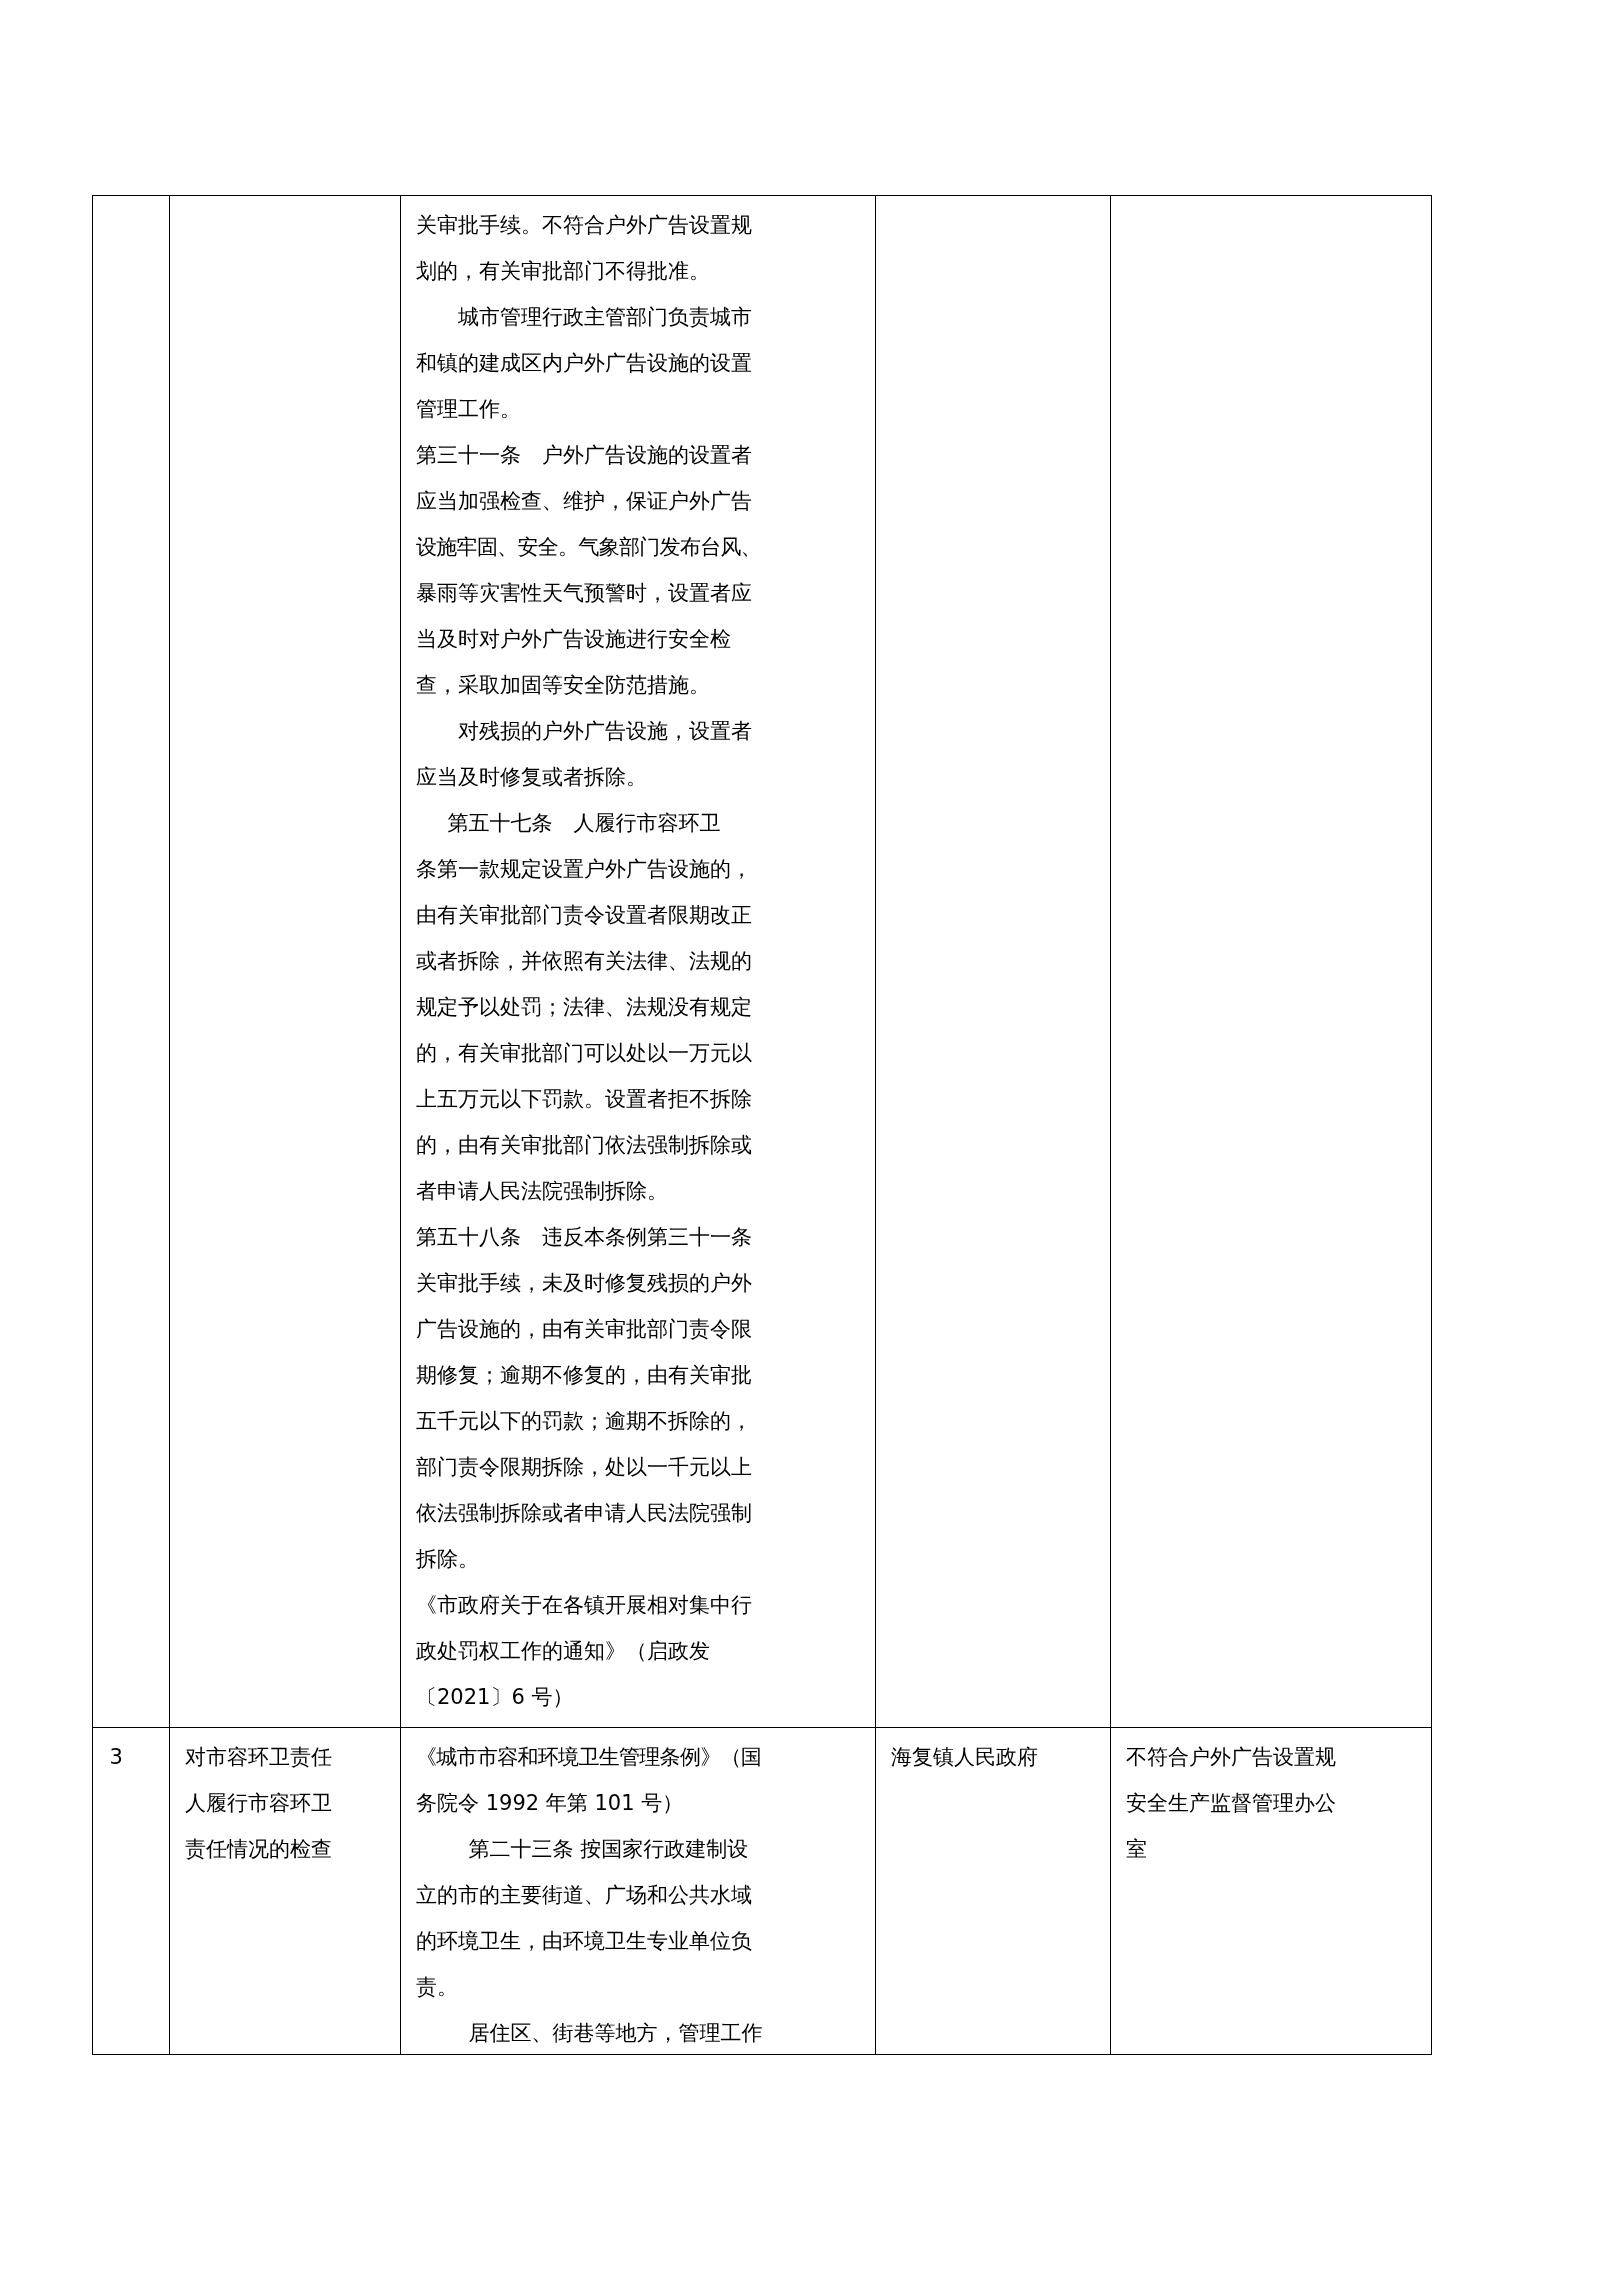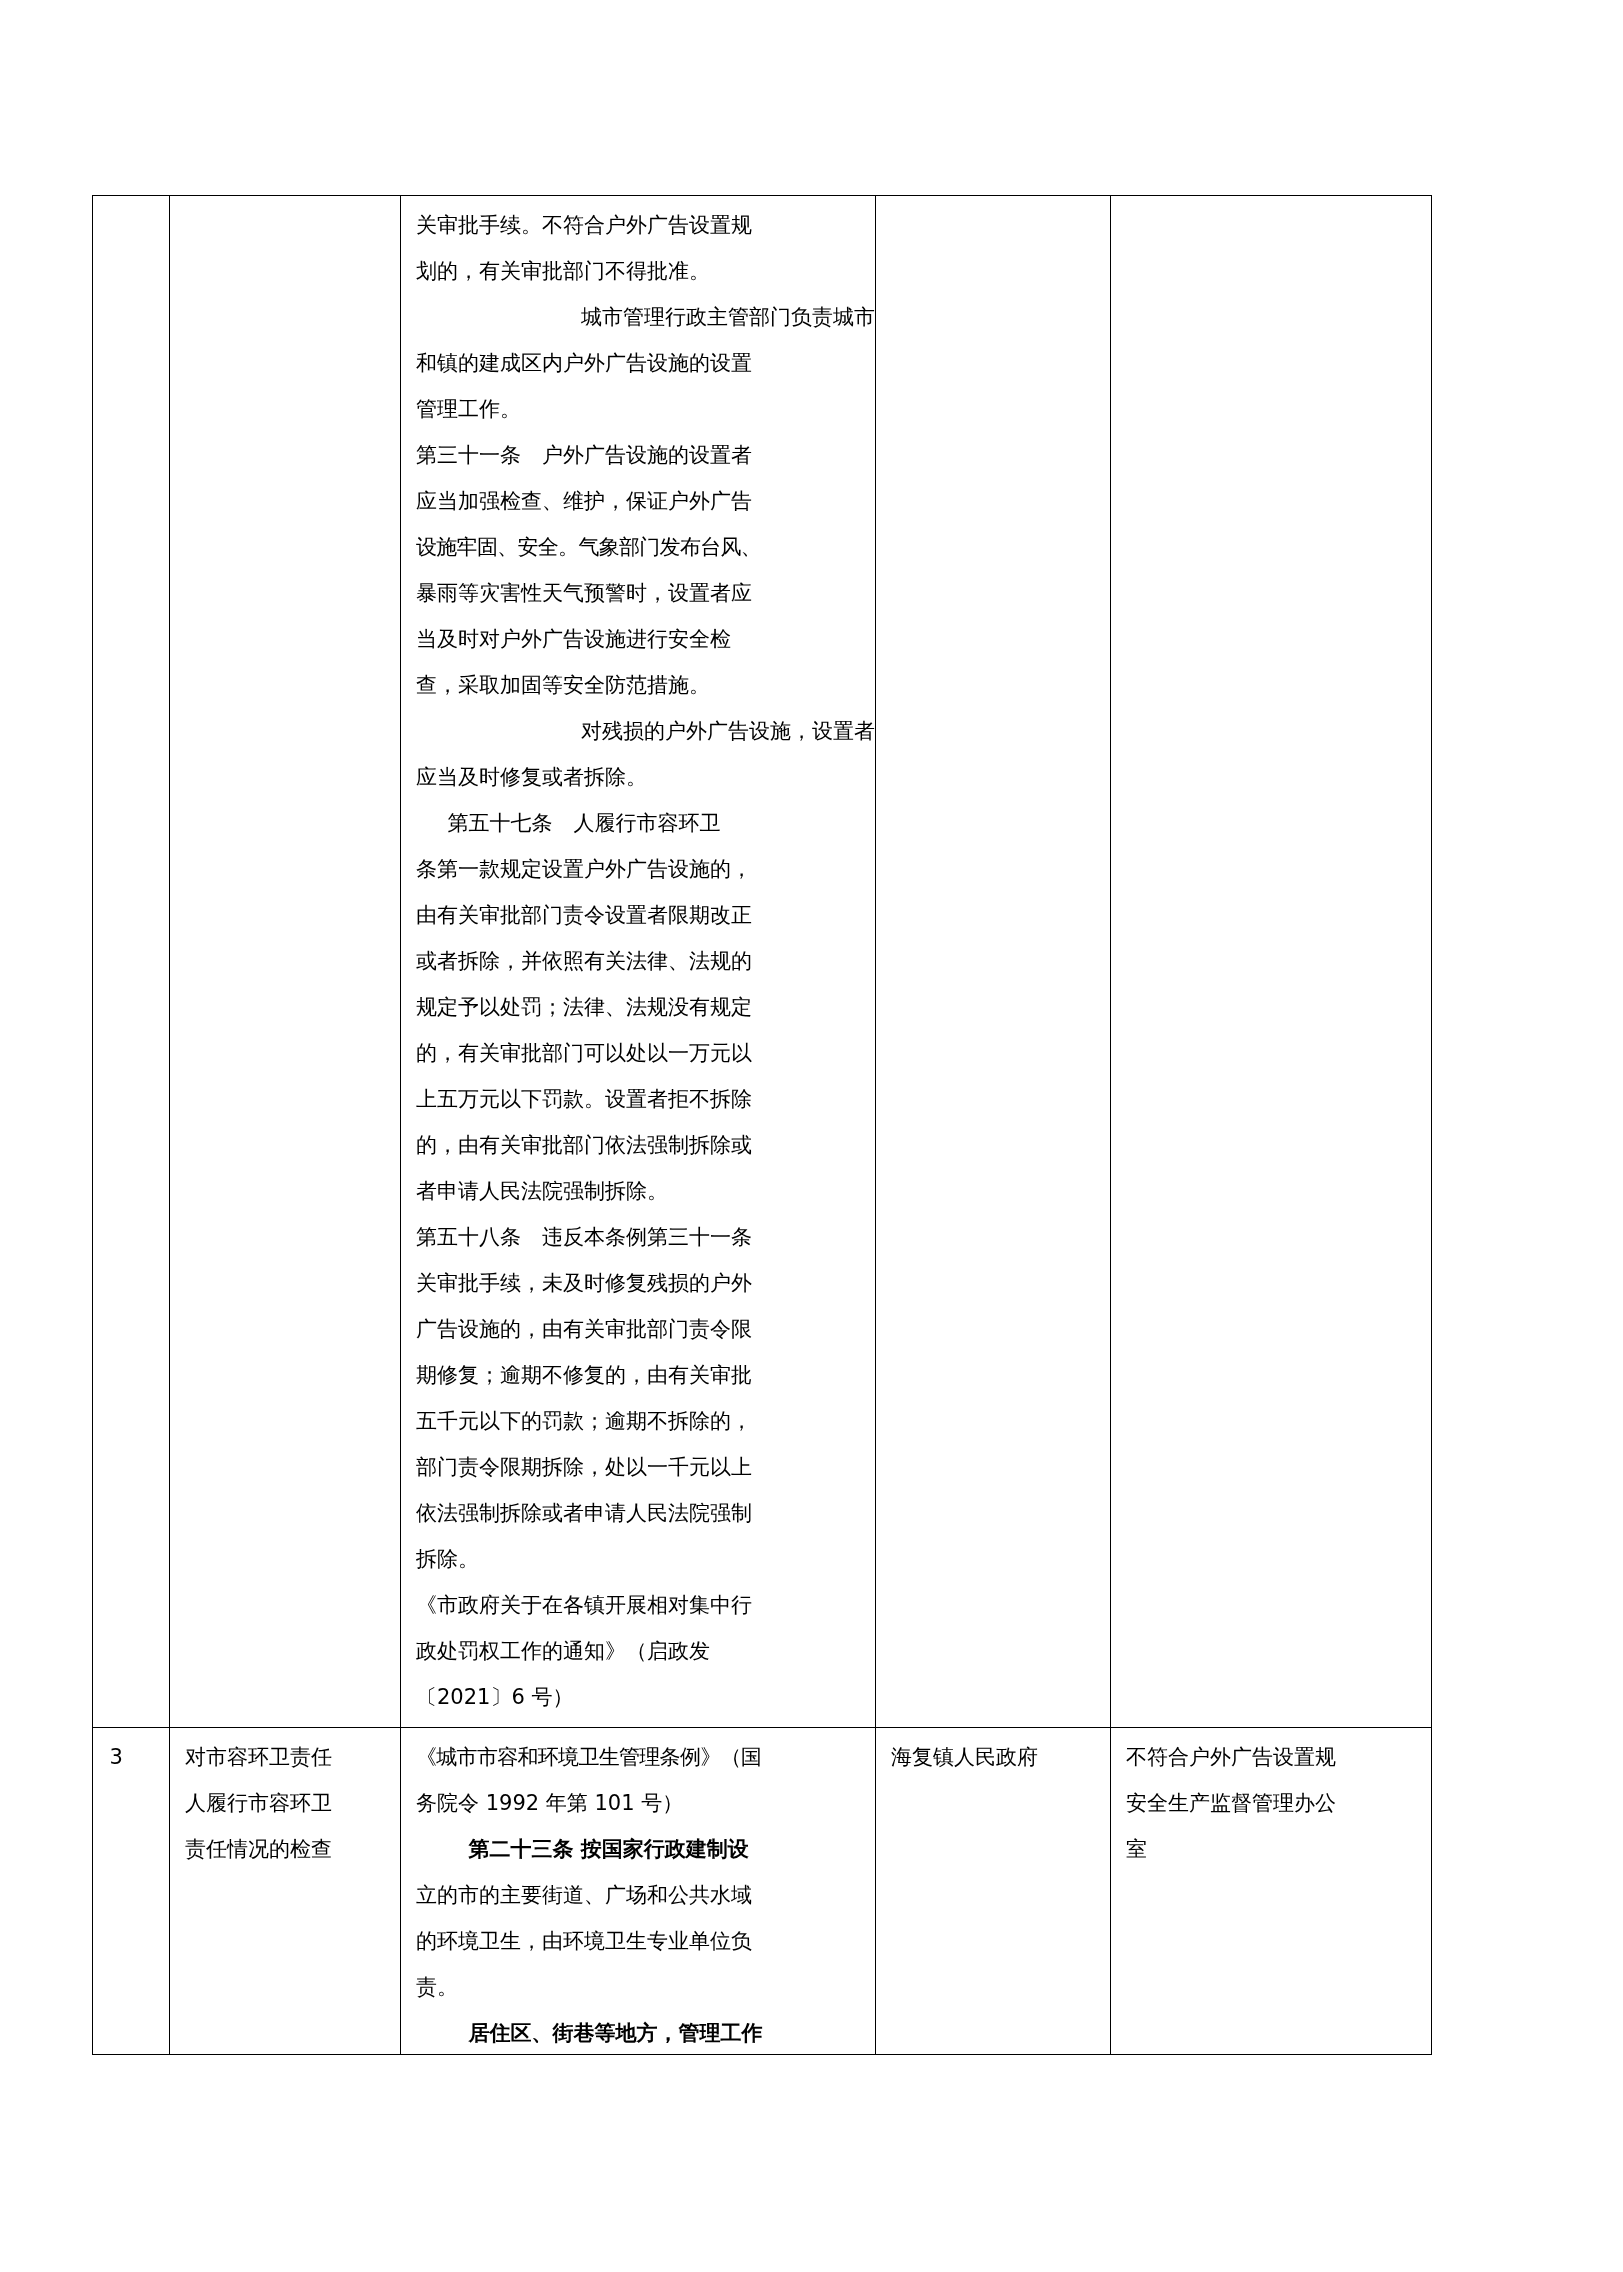--- a/index.html
+++ b/index.html
@@ -46,22 +46,22 @@
     }
     .row-last .cell, .cell.row-last {
       border-bottom-width: 1.8px;
     }
     .ln {
       white-space: pre;
       display: block;
       height: 46px;
     }
     .i15 { padding-left: 1.5em; }
-    .i2  { padding-left: 2em; text-align: right; }
-    .i25 { padding-left: 2.5em; font-weight: bold; }
+    .i2  { padding-left: 2em; }
+    .i25 { padding-left: 2.5em; }
     .tight { letter-spacing: -0.7px; }
   </style>
 </head>
 <body>
 
 <div class="page">
   <div class="grid">
 
     <div class="cell"></div>
     <div class="cell"></div>

